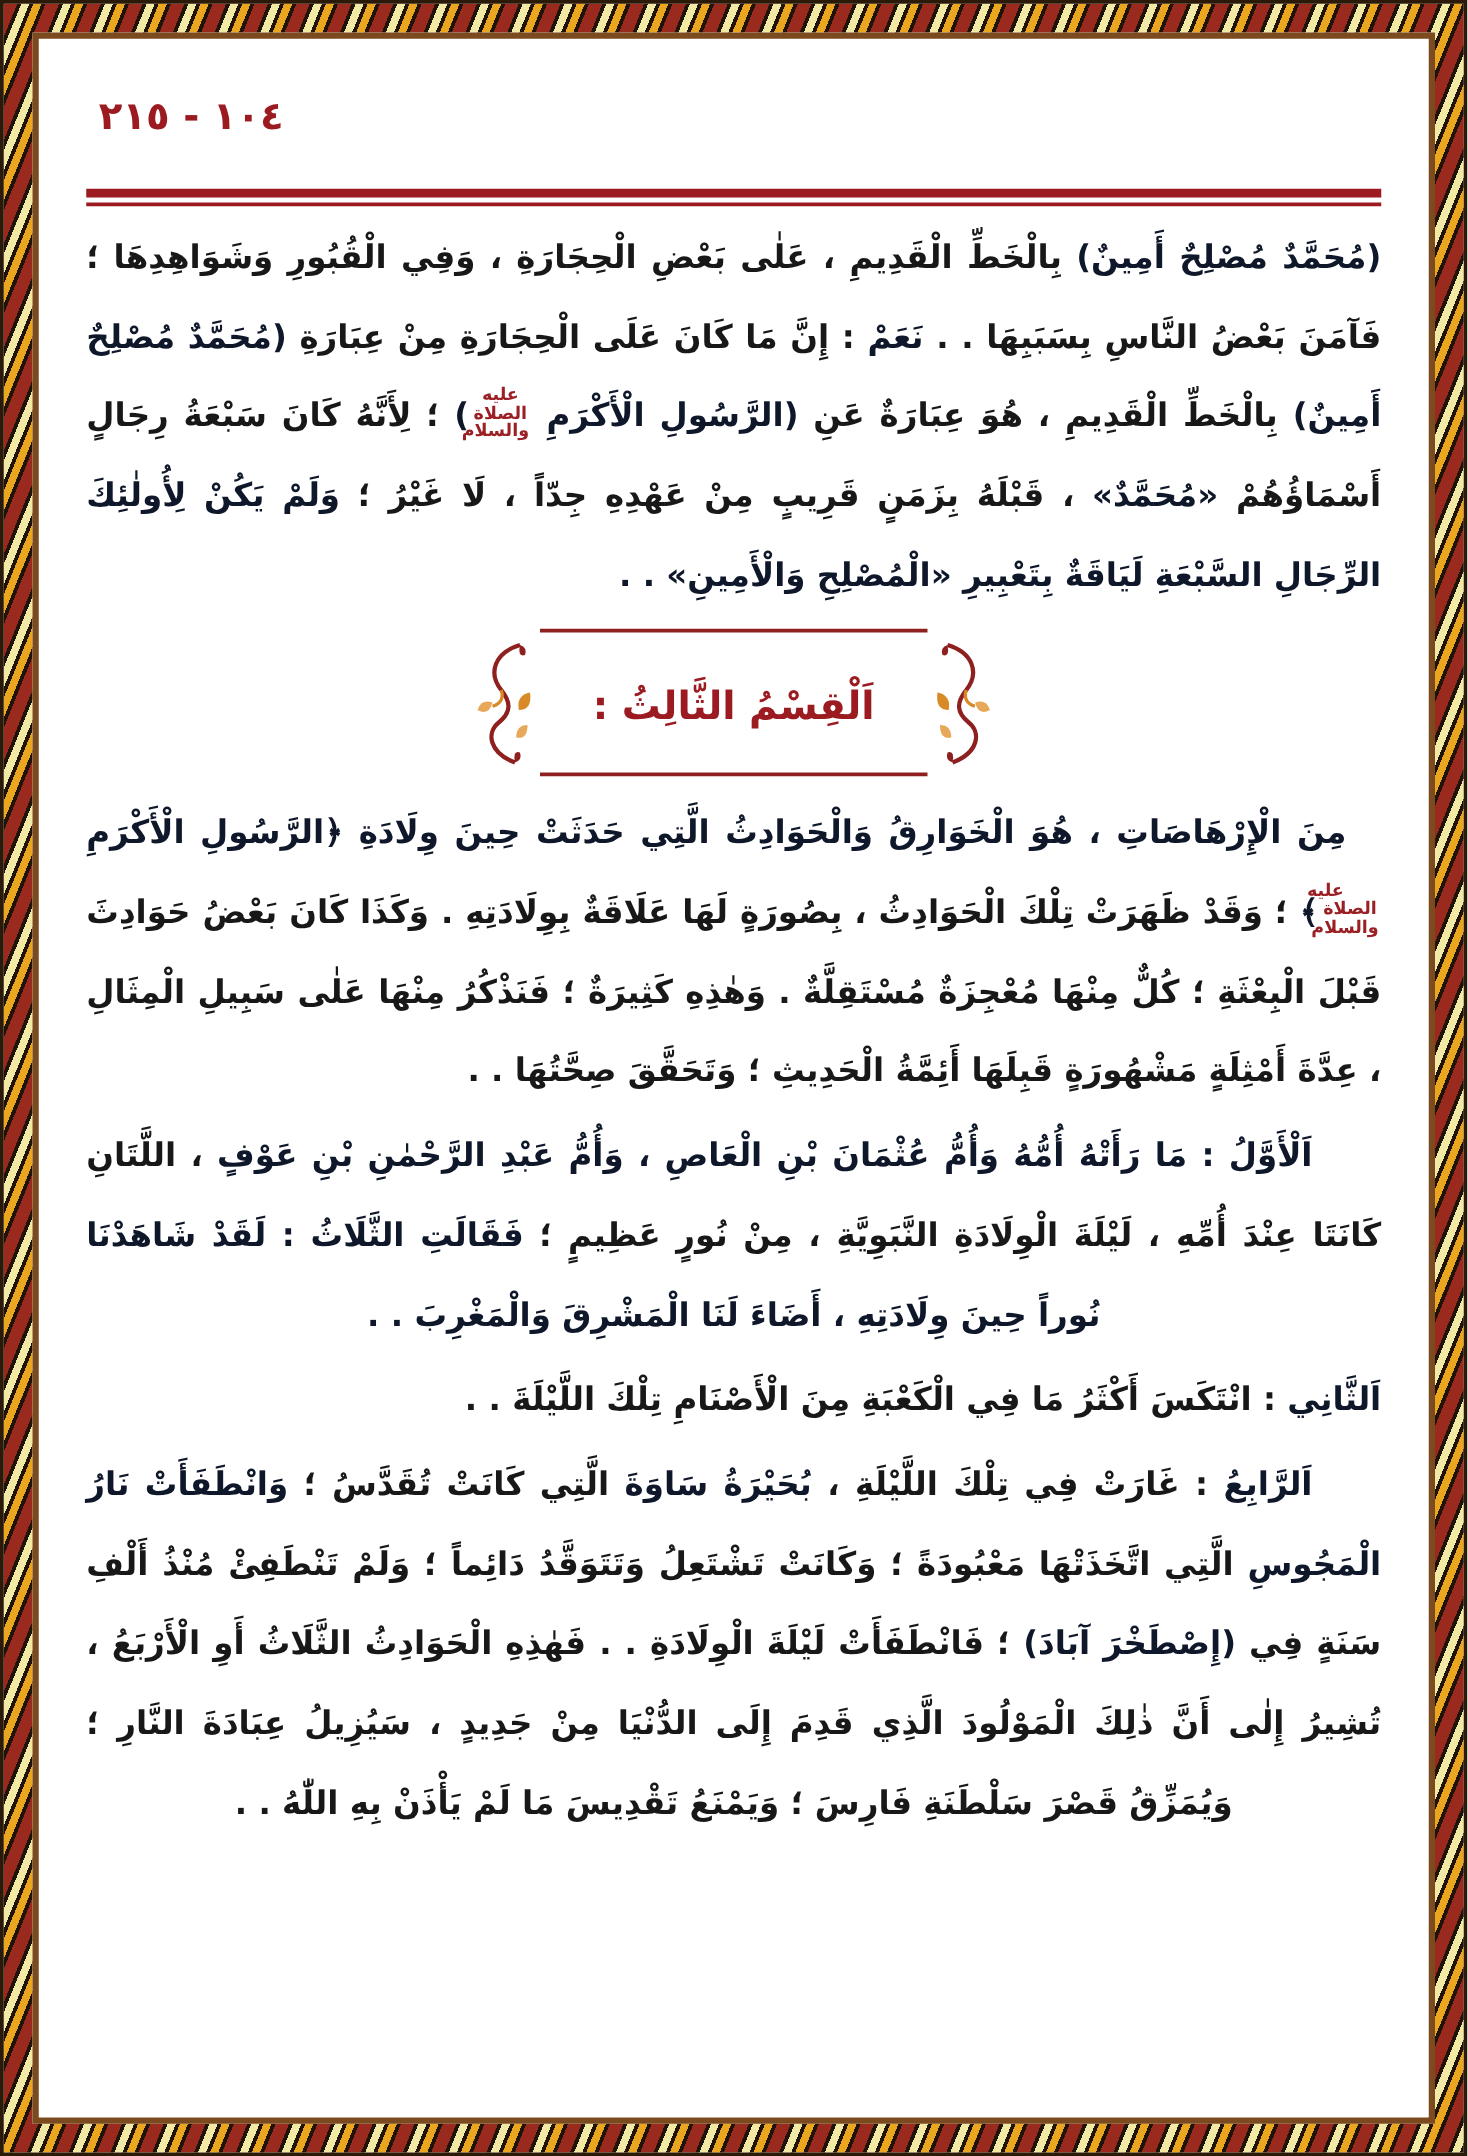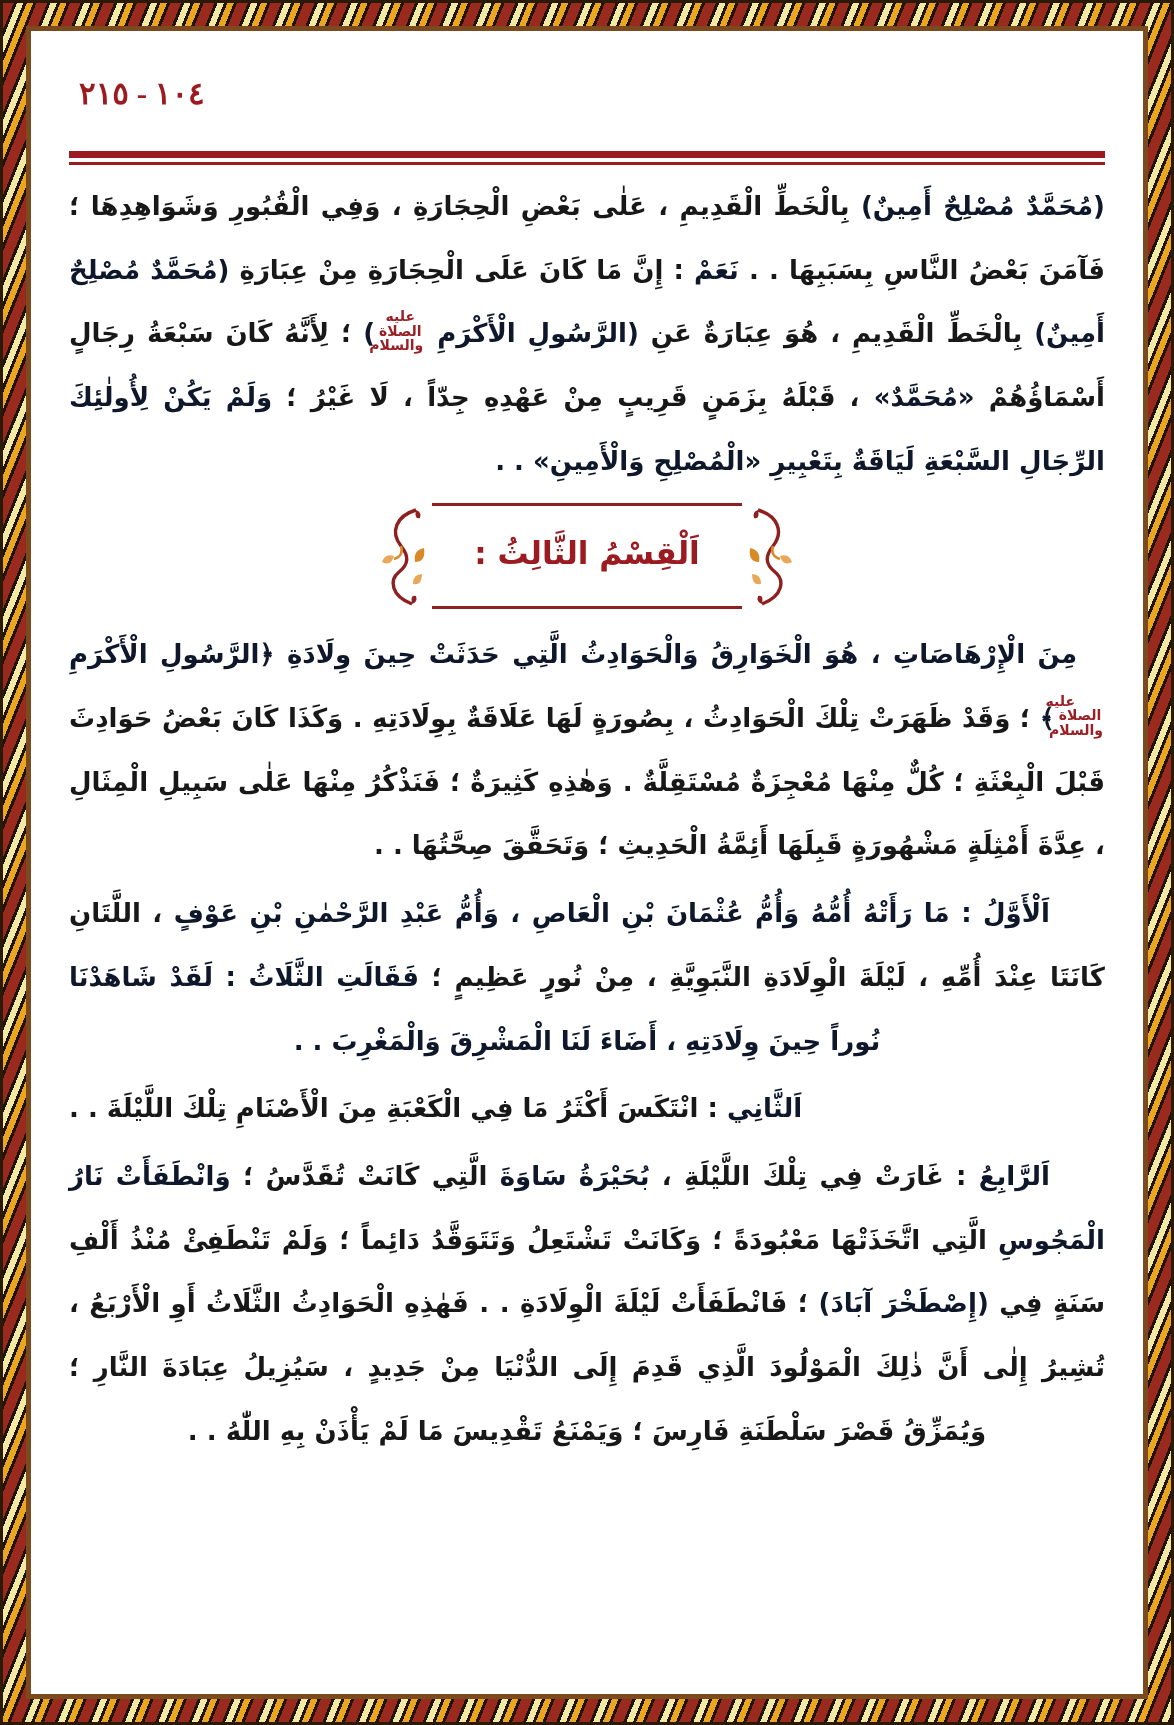--- a/index.html
+++ b/index.html
@@ -15,55 +15,55 @@
       #9a2a1e 0 10px,#20140a 10px 13px,
       #f2e9a4 13px 19px,#20140a 19px 22px,
       #eaa61f 22px 28px,#20140a 28px 31px);
     padding:23px;
   }
   .inner{
     border:5px solid #7b4a1e;background:#ffffff;height:100%;box-sizing:border-box;
     padding:26px 38px 18px 38px;overflow:hidden;
   }
   
-  .header{position:relative;text-align:left;height:78px;font-family:Liberation Serif, serif;}
+  .header{position:relative;text-align:left;height:78px;}
   .page-numbers{
     position:absolute;left:10px;top:18px;color:#9b1b20;font-weight:bold;
     font-size:31px;letter-spacing:2px;
   }
   .doc-title{
     display:inline-block;color:#9b1b20;font-weight:bold;font-size:37px;margin-top:8px;
   }
   .rule{
     margin:16px 0 10px 0;height:4px;
     border-top:7px solid #9b1b20;border-bottom:3px solid #9b1b20;
   }
   
   .content{font-size:26px;line-height:2.45;font-weight:bold;color:#181818;}
   .para{text-align:justify;text-justify:inter-word;margin:4px 0;}
   .para.last-center{text-align-last:center;-moz-text-align-last:center;}
-  .para.centered{text-align:left;}
+  .para.centered{text-align:right;}
   .seg-red{color:#0f172a;}
   .seg-black{color:#181818;}
   .seg-salawat{
     display:inline-block;width:46px;font-size:14px;line-height:1.05;color:#9b2025;
     text-align:center;vertical-align:-8px;font-weight:bold;white-space:normal;
     text-align-last:center;margin:0 2px;
   }
   
   .cartouche{
     display:flex;justify-content:center;align-items:stretch;
     width:fit-content;margin:10px auto 14px auto;
   }
   .cart-side{display:flex;align-items:center;}
   .cart-side svg{display:block;}
   .cart-side.left svg{transform:scaleX(-1);}
   .cart-mid{
     border-top:3px solid #8f2020;border-bottom:3px solid #8f2020;
-    padding:10px 30px 14px 30px;min-width:250px;text-align:center;
+    padding:22px 30px 14px 30px;min-width:250px;text-align:center;
     color:#9b1b20;font-weight:bold;font-size:31px;align-self:center;
   }
 </style>
 </head>
 <body>
 
 <div class="page">
   <div class="frame">
     <div class="inner">
 

